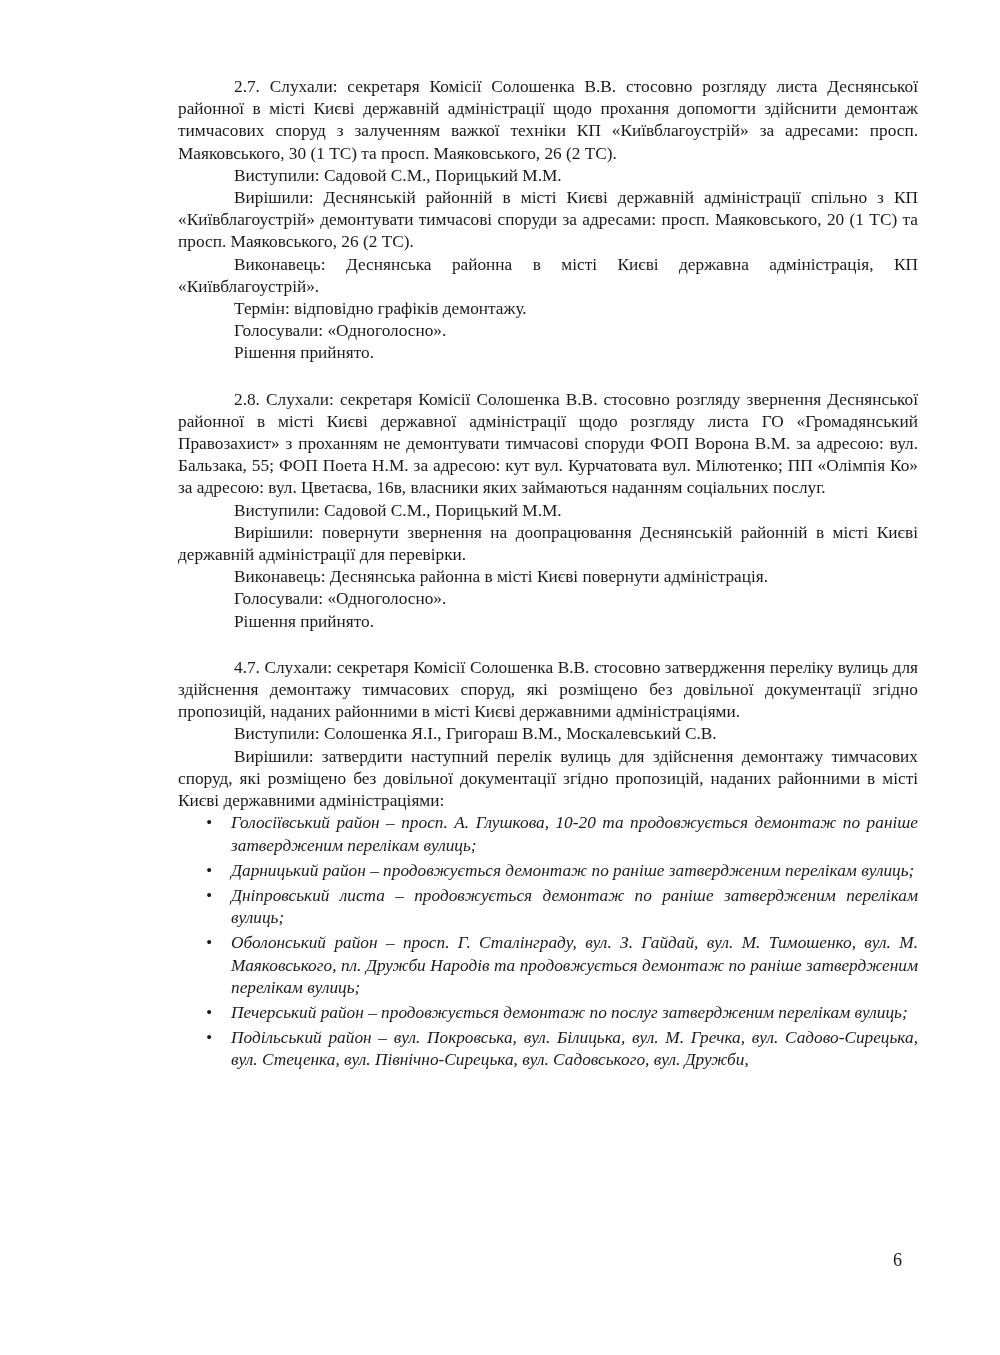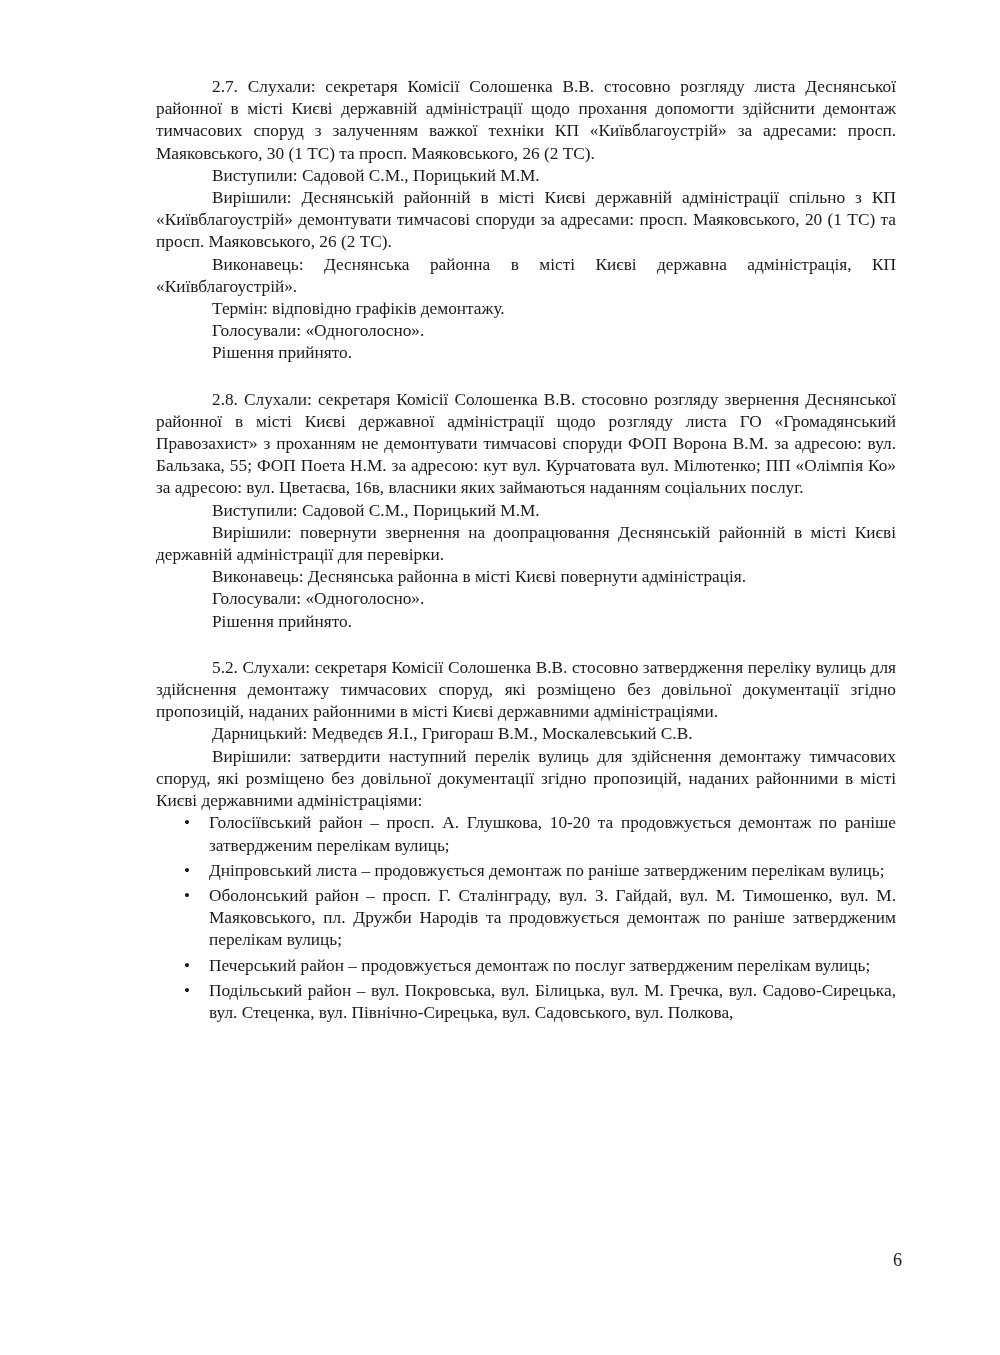--- a/index.html
+++ b/index.html
@@ -1,26 +1,26 @@
 <!DOCTYPE html>
 <html><head>
 <meta charset="utf-8">
 <style>
   html, body { margin:0; padding:0; background:#ffffff; }
   body { width:1000px; height:1355px; position:relative; overflow:hidden; }
   .page {
-    position:absolute; left:156px; top:76px; width:740px;
+    position:absolute; left:178px; top:76px; width:740px;
     font-family:"Liberation Serif", serif; font-size:17.3px; line-height:22.2px;
     color:#1a1a1a; text-align:justify;
   }
   .p { margin:0; }
   .ind { text-indent:56px; }
   .gap { height:24px; }
   ul.bl { list-style:none; margin:0; padding:0 0 0 53px; }
-  ul.bl li { position:relative; margin-bottom:3px; }
+  ul.bl li { position:relative; margin-bottom:3px;font-style:italic; }
   ul.bl li::before {
     content:"\2022"; position:absolute; left:-25px; top:0; font-size:17px;
   }
   .pagenum {
     position:absolute; left:893px; top:1250px;
     font-family:"Liberation Serif", serif; font-size:18px; color:#1a1a1a;
   }
 </style>
 </head>
 <body>
@@ -39,26 +39,27 @@
   <section>
     <p class="p ind">2.8. Слухали: секретаря Комісії Солошенка В.В. стосовно розгляду звернення Деснянської районної в місті Києві державної адміністрації щодо розгляду листа ГО «Громадянський Правозахист» з проханням не демонтувати тимчасові споруди ФОП Ворона В.М. за адресою: вул. Бальзака, 55; ФОП Поета Н.М. за адресою: кут вул. Курчатовата вул. Мілютенко; ПП «Олімпія Ко» за адресою: вул. Цветаєва, 16в, власники яких займаються наданням соціальних послуг.</p>
     <p class="p ind">Виступили: Садовой С.М., Порицький М.М.</p>
     <p class="p ind">Вирішили: повернути звернення на доопрацювання Деснянській районній в місті Києві державній адміністрації для перевірки.</p>
     <p class="p ind">Виконавець: Деснянська районна в місті Києві повернути адміністрація.</p>
     <p class="p ind">Голосували: «Одноголосно».</p>
     <p class="p ind">Рішення прийнято.</p>
   </section>
   <div class="gap"></div>
   <section>
-    <p class="p ind">5.2. Слухали: секретаря Комісії Солошенка В.В. стосовно затвердження переліку вулиць для здійснення демонтажу тимчасових споруд, які розміщено без довільної документації згідно пропозицій, наданих районними в місті Києві державними адміністраціями.</p>
-    <p class="p ind">Дарницький: Медведєв Я.І., Григораш В.М., Москалевський С.В.</p>
+    <p class="p ind">4.7. Слухали: секретаря Комісії Солошенка В.В. стосовно затвердження переліку вулиць для здійснення демонтажу тимчасових споруд, які розміщено без довільної документації згідно пропозицій, наданих районними в місті Києві державними адміністраціями.</p>
+    <p class="p ind">Виступили: Солошенка Я.І., Григораш В.М., Москалевський С.В.</p>
     <p class="p ind">Вирішили: затвердити наступний перелік вулиць для здійснення демонтажу тимчасових споруд, які розміщено без довільної документації згідно пропозицій, наданих районними в місті Києві державними адміністраціями:</p>
     <ul class="bl">
       <li>Голосіївський район – просп. А. Глушкова, 10-20 та продовжується демонтаж по раніше затвердженим перелікам вулиць;</li>
+      <li>Дарницький район – продовжується демонтаж по раніше затвердженим перелікам вулиць;</li>
       <li>Дніпровський листа – продовжується демонтаж по раніше затвердженим перелікам вулиць;</li>
       <li>Оболонський район – просп. Г. Сталінграду, вул. З. Гайдай, вул. М. Тимошенко, вул. М. Маяковського, пл. Дружби Народів та продовжується демонтаж по раніше затвердженим перелікам вулиць;</li>
       <li>Печерський район – продовжується демонтаж по послуг затвердженим перелікам вулиць;</li>
-      <li>Подільський район – вул. Покровська, вул. Білицька, вул. М. Гречка, вул. Садово-Сирецька, вул. Стеценка, вул. Північно-Сирецька, вул. Садовського, вул. Полкова,</li>
+      <li>Подільський район – вул. Покровська, вул. Білицька, вул. М. Гречка, вул. Садово-Сирецька, вул. Стеценка, вул. Північно-Сирецька, вул. Садовського, вул. Дружби,</li>
     </ul>
   </section>
 </div>
 
 <div class="pagenum">6</div>
 
 </body></html>

